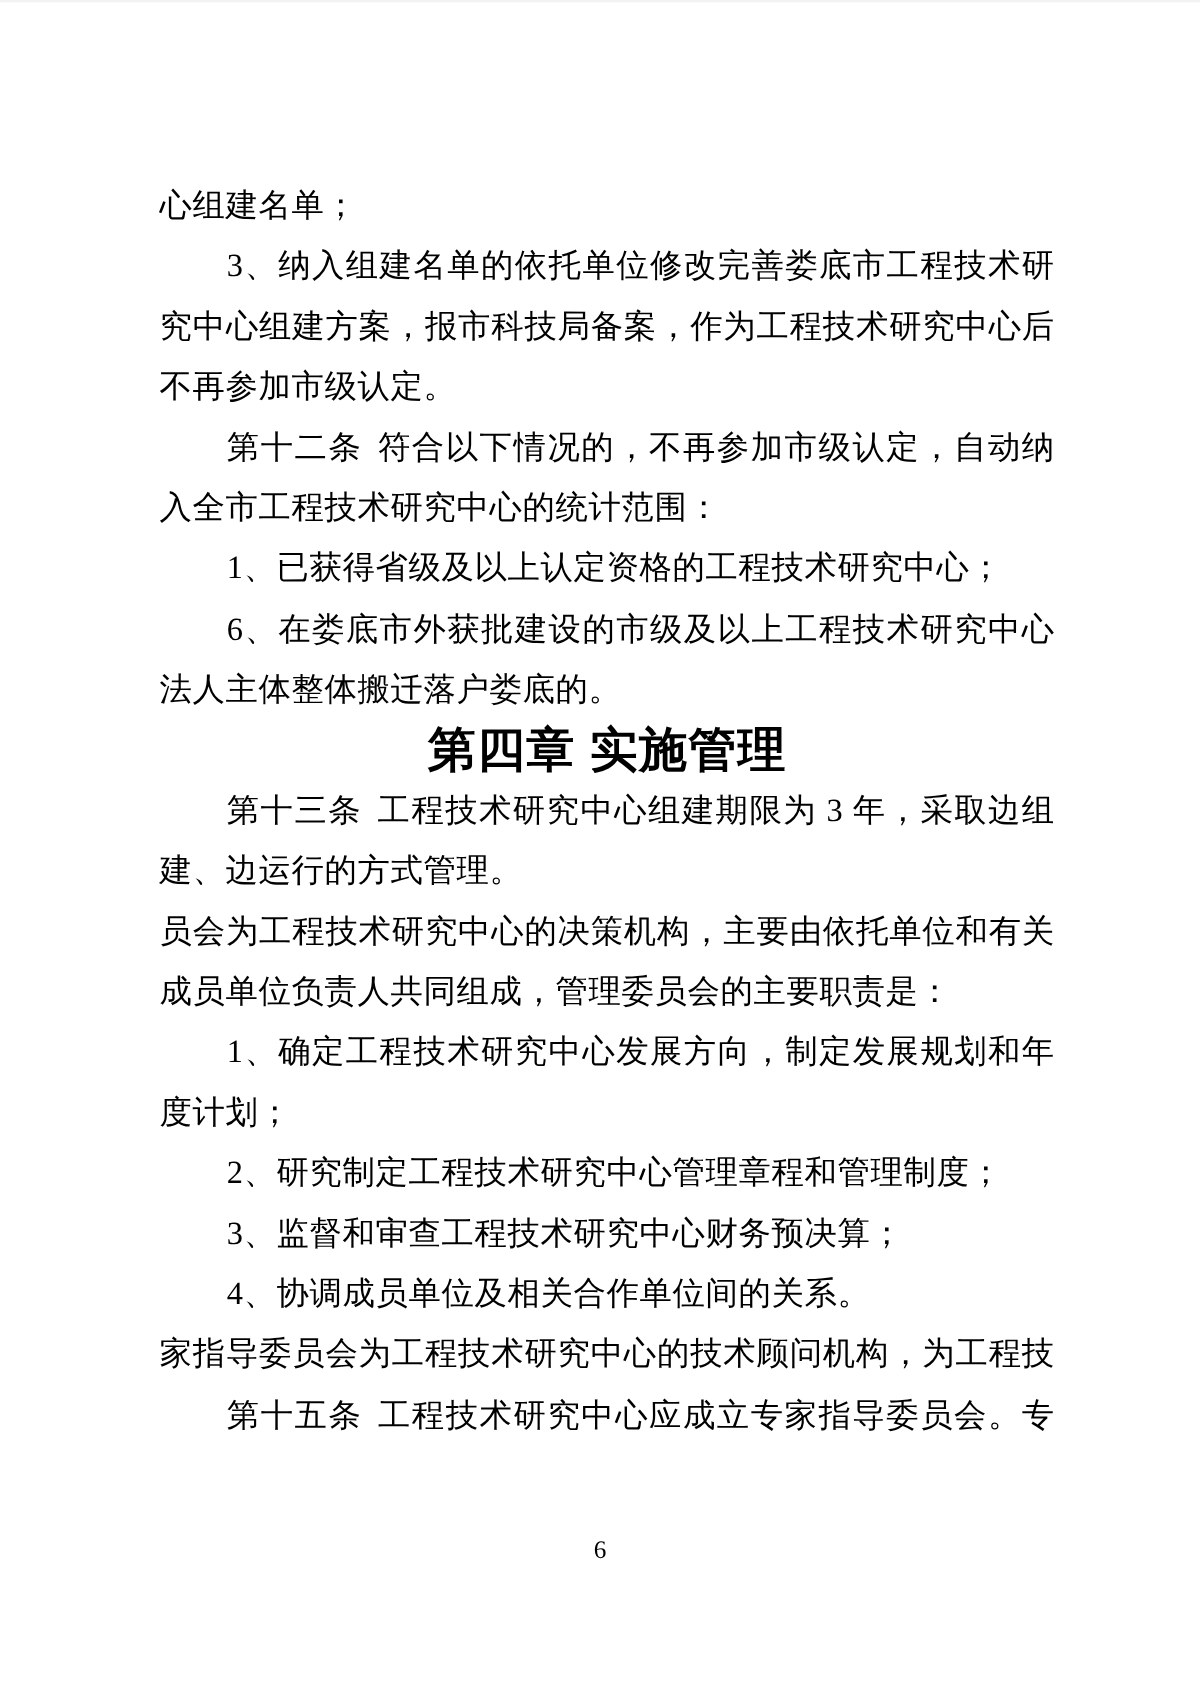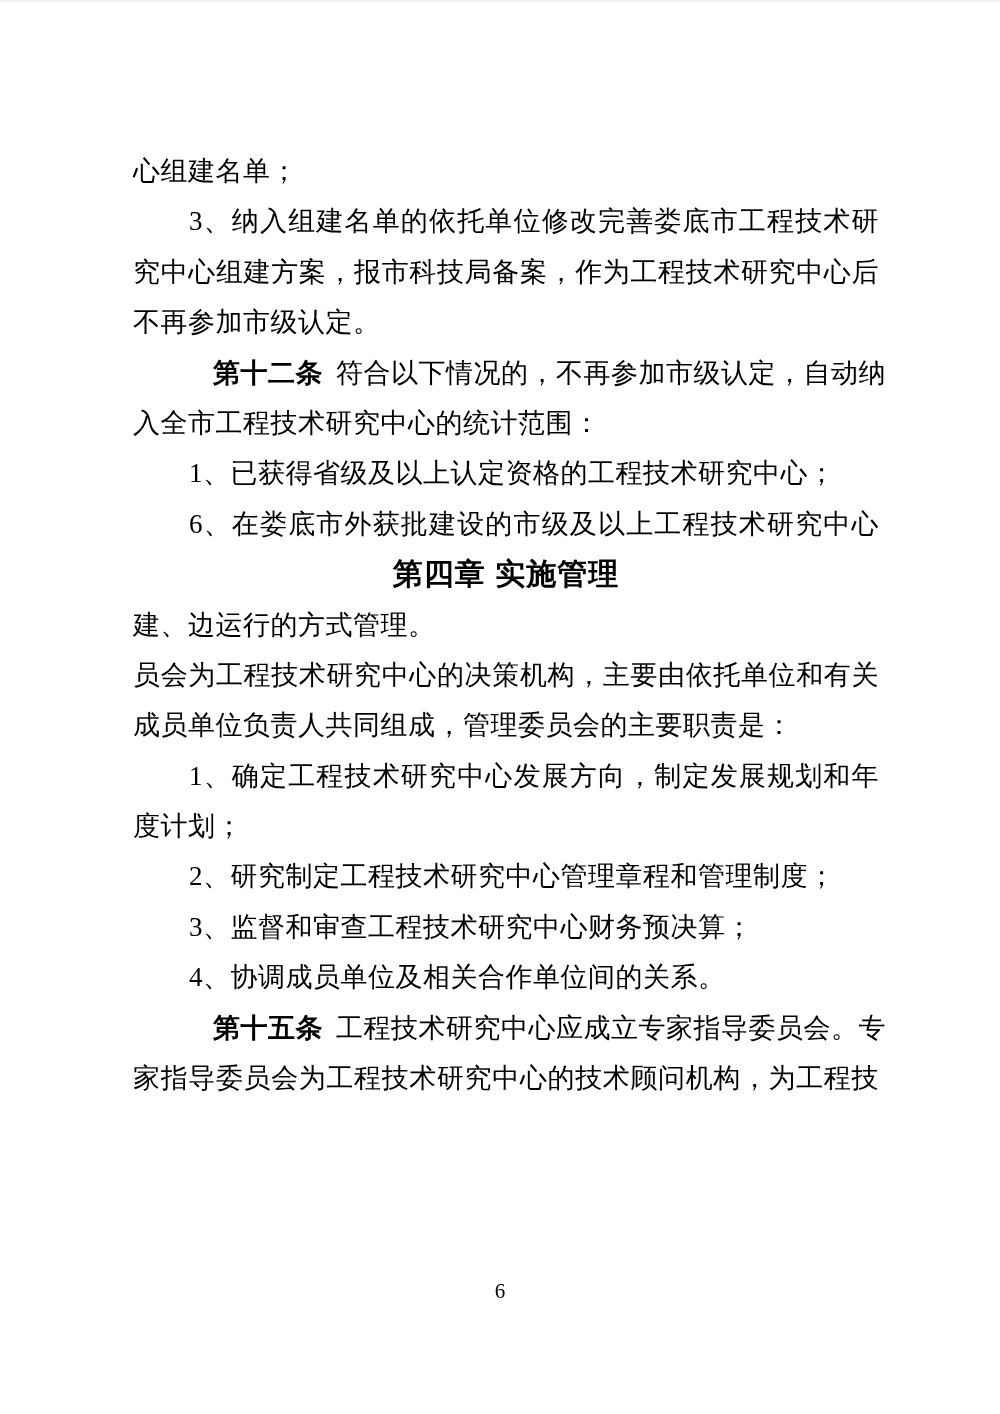--- a/index.html
+++ b/index.html
@@ -32,29 +32,28 @@
   .line {
     height: 50.4px;
     white-space: nowrap;
   }
   .indent { padding-left: 56px; }
   .fill {
     text-align: justify;
     text-align-last: justify;
   }
   .term {
-    font-weight: bold;
+    font-weight: normal;
     margin-right: 13px;
-    margin-left: 24px;
   }
   .chapter {
     text-align-last: center;
     font-family: "Liberation Sans", "DejaVu Sans", sans-serif;
     font-weight: bold;
-    font-size: 30px;
+    font-size: 40px;
     letter-spacing: 1px;
   }
   .page-number {
     position: absolute;
     top: 1279px; left: 0;
     width: 100%;
     text-align: center;
     font-size: 21px;
     line-height: 24px;
   }
@@ -68,32 +67,34 @@
   <div class="content">
     <div class="line">心组建名单；</div>
     <div class="line indent fill">3、纳入组建名单的依托单位修改完善娄底市工程技术研</div>
     <div class="line fill">究中心组建方案，报市科技局备案，作为工程技术研究中心后</div>
     <div class="line">不再参加市级认定。</div>
 
     <div class="line indent fill"><span class="term">第十二条</span><span>符合以下情况的，不再参加市级认定，自动纳</span></div>
     <div class="line">入全市工程技术研究中心的统计范围：</div>
     <div class="line indent">1、已获得省级及以上认定资格的工程技术研究中心；</div>
     <div class="line indent fill">6、在娄底市外获批建设的市级及以上工程技术研究中心</div>
+    <div class="line">法人主体整体搬迁落户娄底的。</div>
 
     <div class="line chapter">第四章 实施管理</div>
 
+    <div class="line indent fill"><span class="term">第十三条</span><span>工程技术研究中心组建期限为 3 年，采取边组</span></div>
     <div class="line">建、边运行的方式管理。</div>
 
     <div class="line fill">员会为工程技术研究中心的决策机构，主要由依托单位和有关</div>
     <div class="line">成员单位负责人共同组成，管理委员会的主要职责是：</div>
 
     <div class="line indent fill">1、确定工程技术研究中心发展方向，制定发展规划和年</div>
     <div class="line">度计划；</div>
     <div class="line indent">2、研究制定工程技术研究中心管理章程和管理制度；</div>
     <div class="line indent">3、监督和审查工程技术研究中心财务预决算；</div>
     <div class="line indent">4、协调成员单位及相关合作单位间的关系。</div>
 
+    <div class="line fill">家指导委员会为工程技术研究中心的技术顾问机构，为工程技</div>
     <div class="line indent fill"><span class="term">第十五条</span><span>工程技术研究中心应成立专家指导委员会。专</span></div>
-    <div class="line fill">家指导委员会为工程技术研究中心的技术顾问机构，为工程技</div>
   </div>
 
   <div class="page-number">6</div>
 </div>
 
 </body></html>

